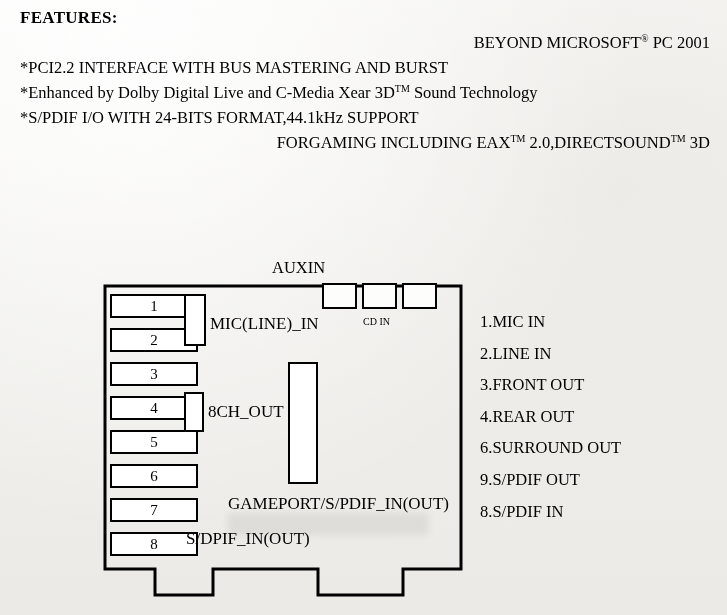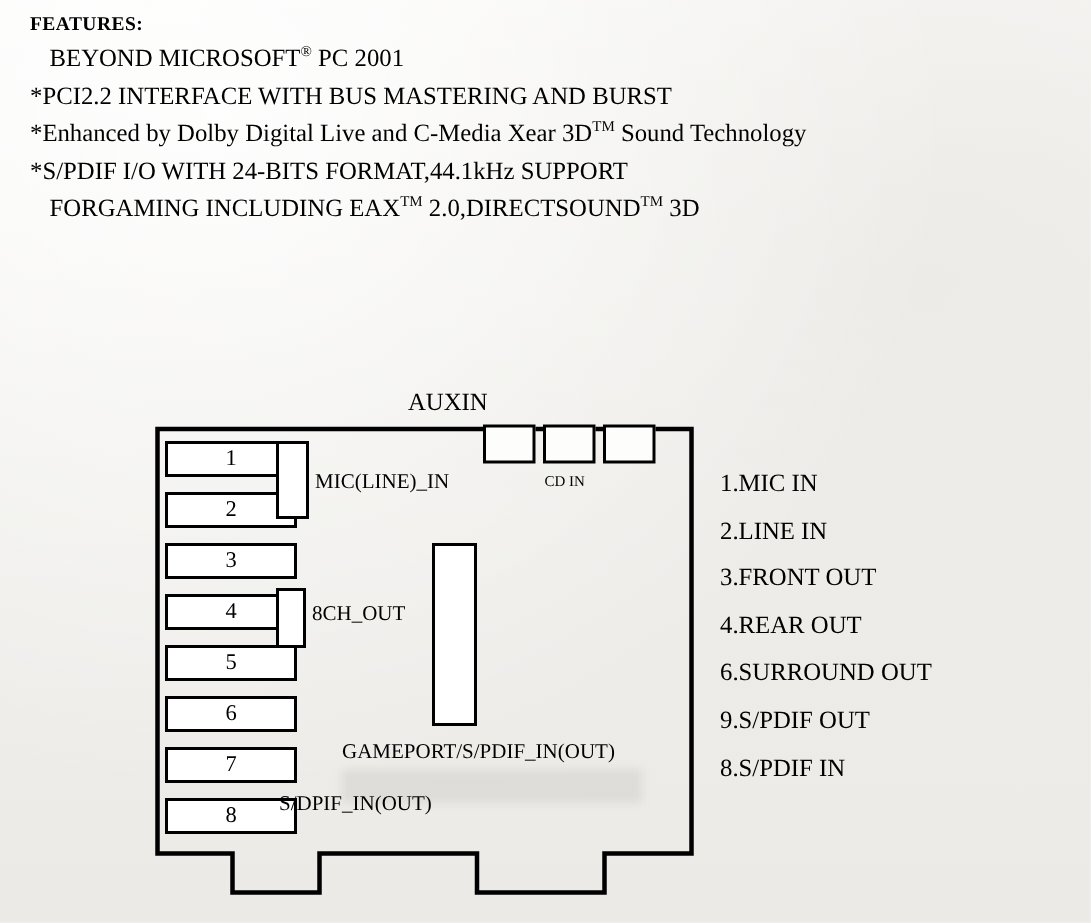--- a/index.html
+++ b/index.html
@@ -28,31 +28,32 @@
   }
 
   .features {
     position: absolute;
     left: 20px;
     top: 8px;
     width: 690px;
   }
   .features-title {
     font-weight: bold;
-    font-size: 13px;
+    font-size: 17px;
     letter-spacing: 0.3px;
     margin: 0 0 2px 0;
   }
   .feat-line {
     font-size: 16.5px;
     line-height: 25px;
     white-space: nowrap;
   }
   .feat-line.indent {
     padding-left: 13px;
+    text-align: right;
   }
   sup {
     font-size: 10px;
     vertical-align: super;
     line-height: 0;
   }
 
   
   .diagram {
     position: absolute;
@@ -106,21 +107,21 @@
 
   .vblock {
     position: absolute;
     border: 2px solid #000;
     box-sizing: border-box;
     background: #fff;
   }
 
   .inline-label {
     position: absolute;
-    font-size: 14px;
+    font-size: 17px;
     white-space: nowrap;
   }
 
   .cd-in {
     position: absolute;
     top: 32px;
     left: 260px;
     font-size: 10px;
   }
 

